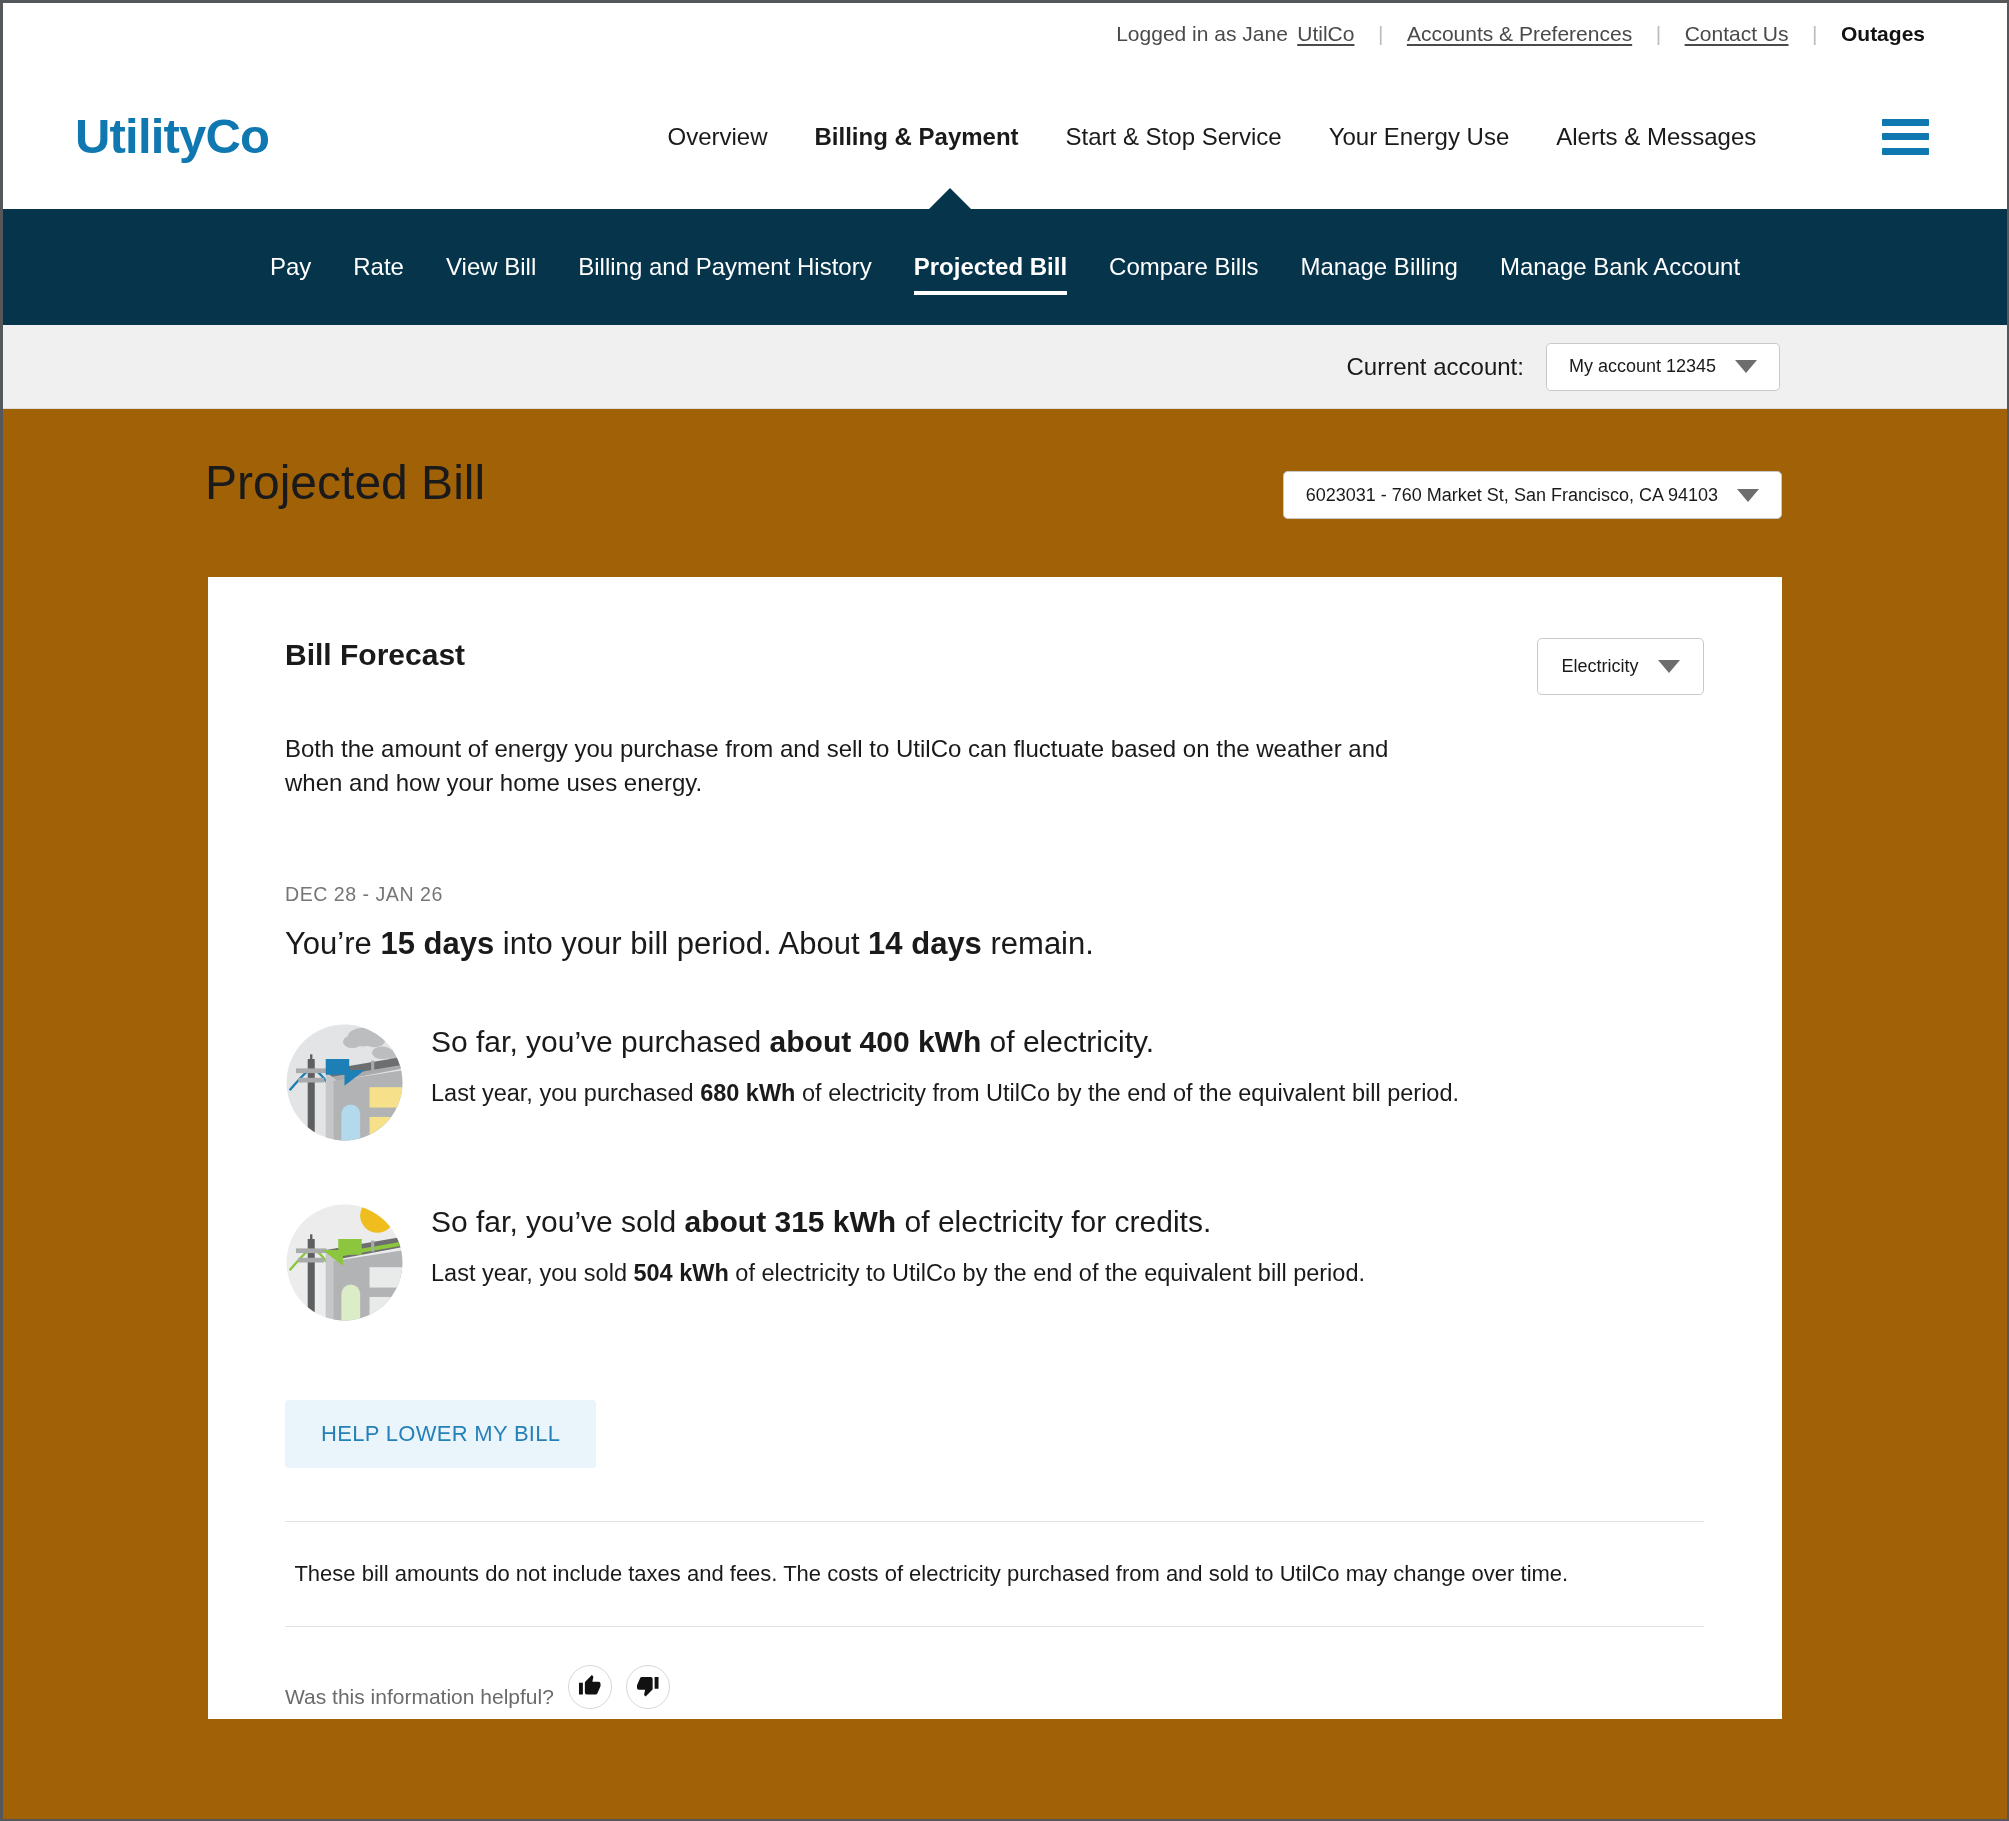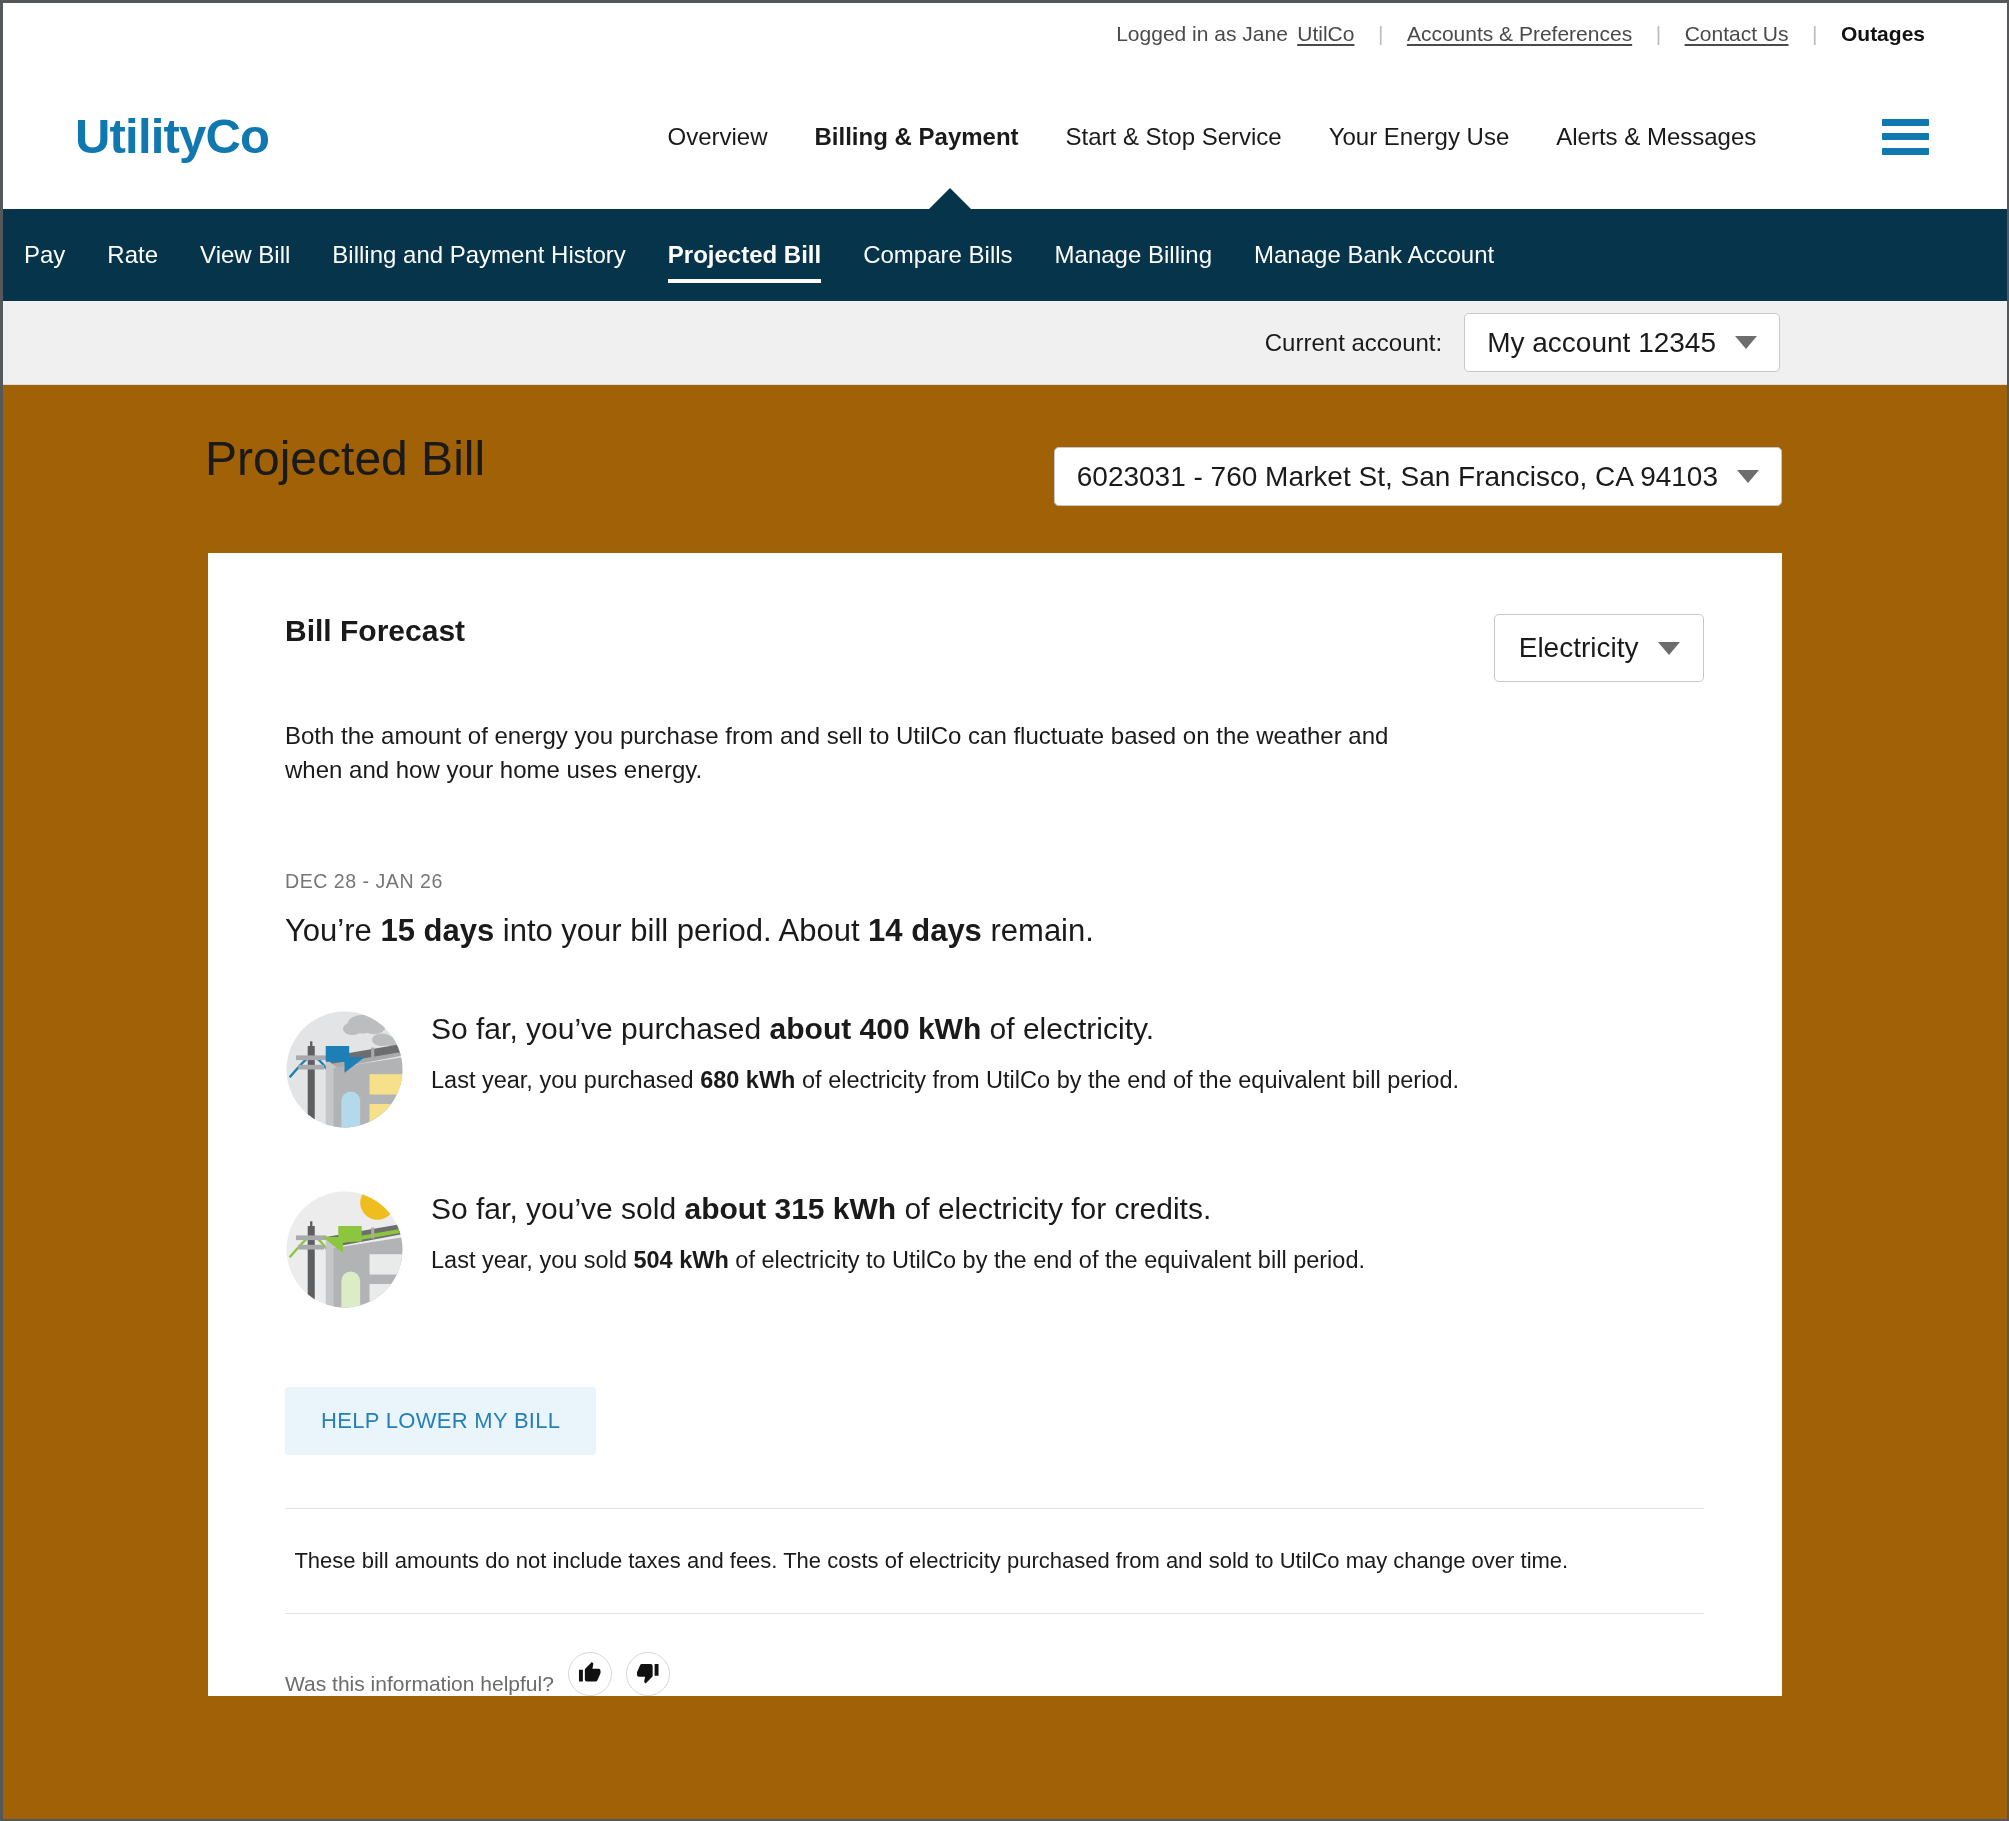--- a/index.html
+++ b/index.html
@@ -93,23 +93,24 @@
   }
   .hamburger span {
     display: block; height: 7px; width: 47px;
     background: #1078b0; border-radius: 0.8px;
   }
 
   
   .subnav {
     position: relative;
     background: #05344b;
-    height: 92px;
-    display: flex;
-    align-items: center;
+    height: 116px;
+    display: flex;
+    align-items: center;
+    justify-content: center;
   }
   .notch {
     position: absolute;
     top: -21px;
     left: 925px;
     width: 0; height: 0;
     border-left: 22px solid transparent;
     border-right: 22px solid transparent;
     border-bottom: 22px solid #05344b;
   }
@@ -147,21 +148,21 @@
     margin-right: 22px;
   }
   .select {
     background: #fff;
     border: 1.6px solid #c8c8c8;
     border-radius: 4.7px;
     display: inline-flex;
     align-items: center;
     gap: 19px;
     padding: 12.5px 22px;
-    font-size: 28px;
+    font-size: 18px;
     color: #1a1a1a;
     white-space: nowrap;
     cursor: pointer;
   }
   .caret {
     width: 0; height: 0;
     border-left: 11.7px solid transparent;
     border-right: 11.7px solid transparent;
     border-top: 13.3px solid #6d6d6d;
     flex: none;

